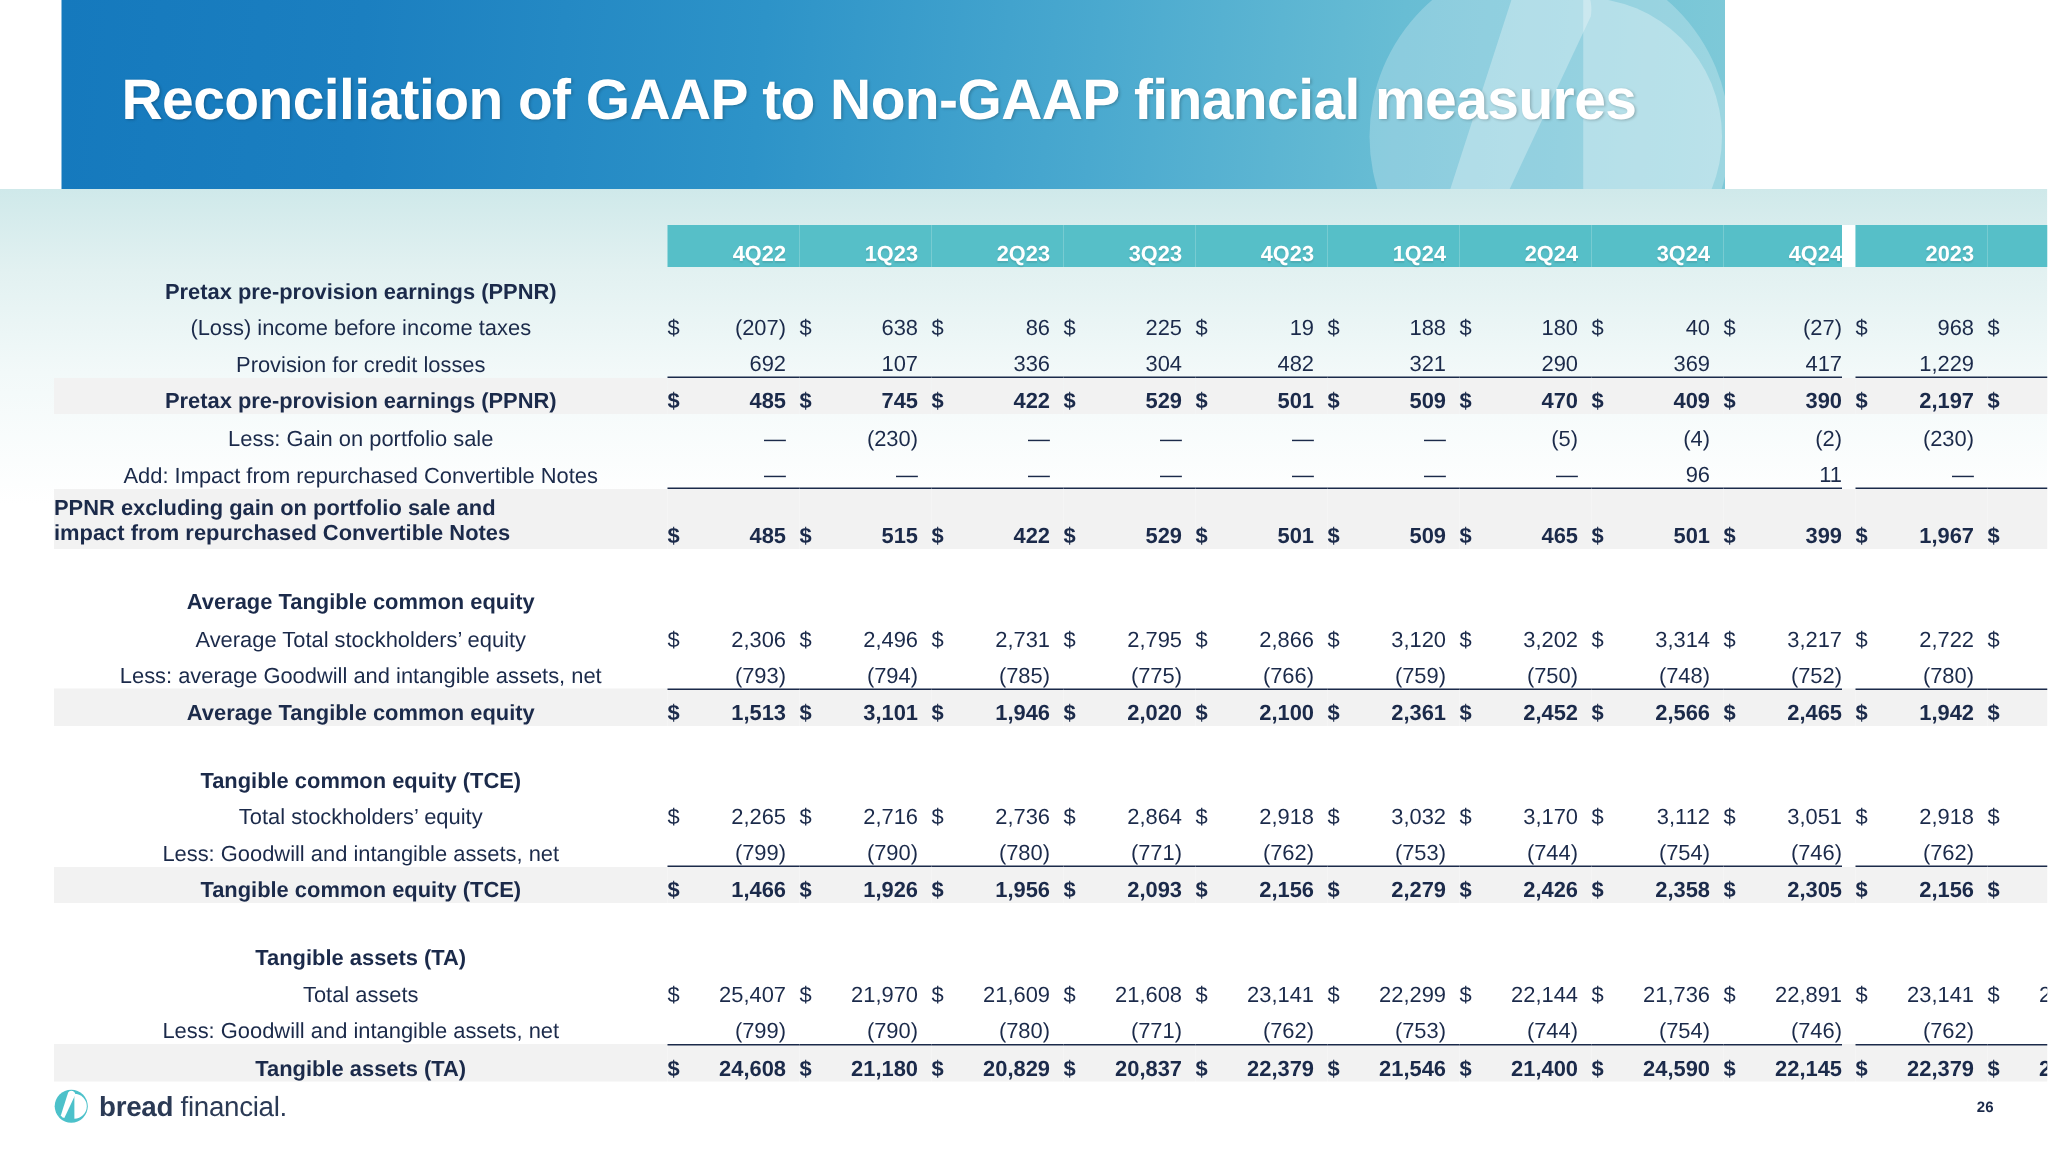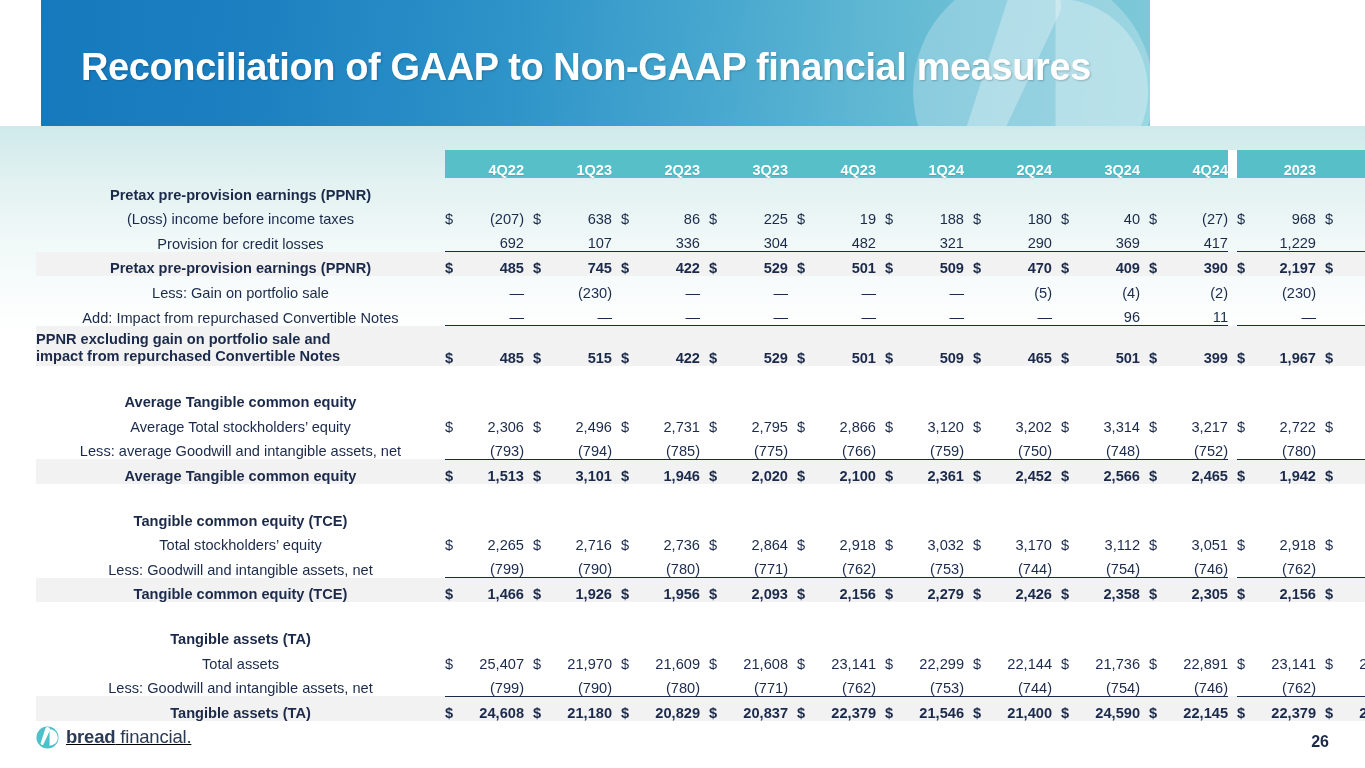--- a/index.html
+++ b/index.html
@@ -115,34 +115,34 @@
     line-height: 1.18;
     white-space: normal;
     padding-left: 26px;
     font-size: 14.3px;
   }
   tr.tall td { height: 40px; }
 
   
   #footer-logo {
     position: absolute; left: 36px; top: 726px;
-    display: flex; gap: 7px; text-decoration: underline;
+    display: flex; align-items: center; gap: 7px;
   }
   #logo-mark { width: 23px; height: 23px; }
   #logo-text { font-size: 18.5px; color: #2b3a55; letter-spacing: -0.2px; }
   #logo-text b { font-weight: bold; }
   #logo-text span.light { font-weight: normal; }
 
   #copyright {
     position: absolute; right: 104px; top: 768px;
     font-size: 18px; color: #2b3a55; font-weight: bold;
   }
   #pagenum {
     position: absolute; right: 36px; top: 733px;
-    font-size: 16px; font-weight: bold; color: #1b2a4a;
+    font-size: 10px; font-weight: bold; color: #1b2a4a;
   }
 </style>
 </head>
 <body>
 
 <div id="slide">
 
   <div id="banner">
     <svg id="watermark" viewBox="0 0 200 200">
       <circle cx="100" cy="100" r="96" fill="#ffffff" opacity="0.24"></circle>

